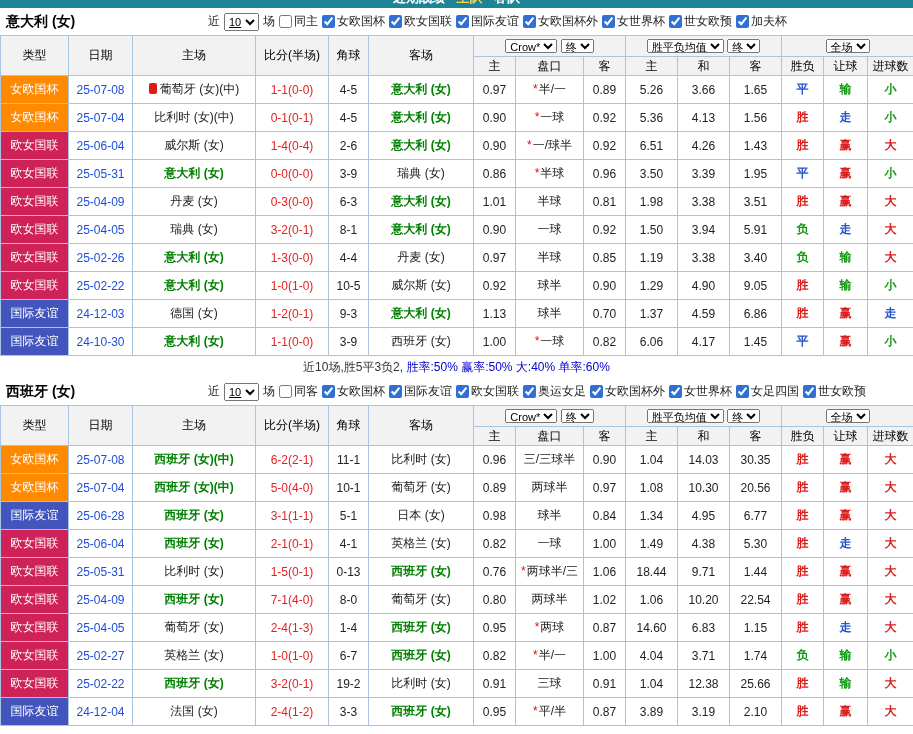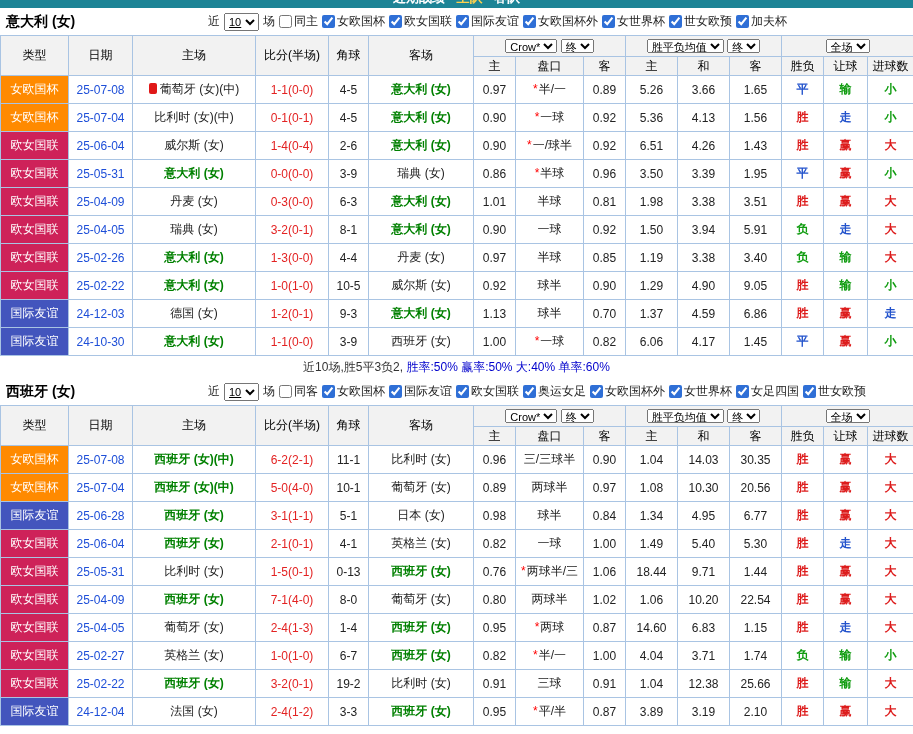--- a/index.html
+++ b/index.html
@@ -574,21 +574,21 @@
     <td class="td-corner">4-1</td>
     <td class="td-team">
       <span>英格兰 (女)</span>
     </td>
     <td class="td-num">0.82</td>
     <td class="td-line">
       <span>一球</span>
     </td>
     <td class="td-num">1.00</td>
     <td class="td-num">1.49</td>
-    <td class="td-num">5.40</td>
+    <td class="td-num">4.38</td>
     <td class="td-num">5.30</td>
     <td class="td-res c-red">胜</td>
     <td class="td-res c-blue">走</td>
     <td class="td-res c-red">大</td>
   </tr>
         <tr>
     <td class="td-type t-crimson">欧女国联</td>
     <td class="td-date">25-05-31</td>
     <td class="td-team">
       <span>比利时 (女)</span>

